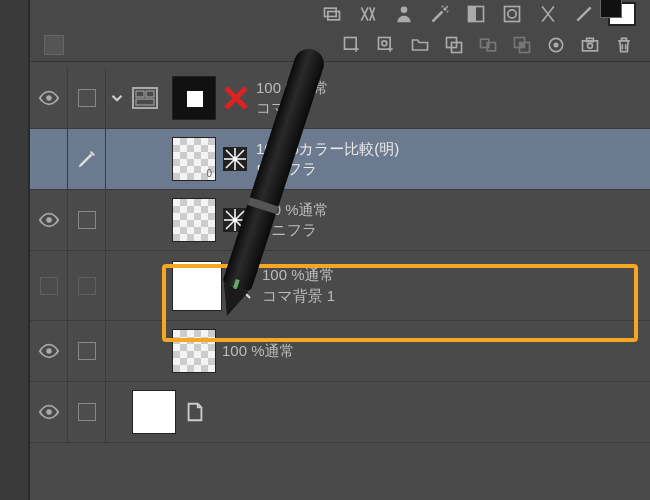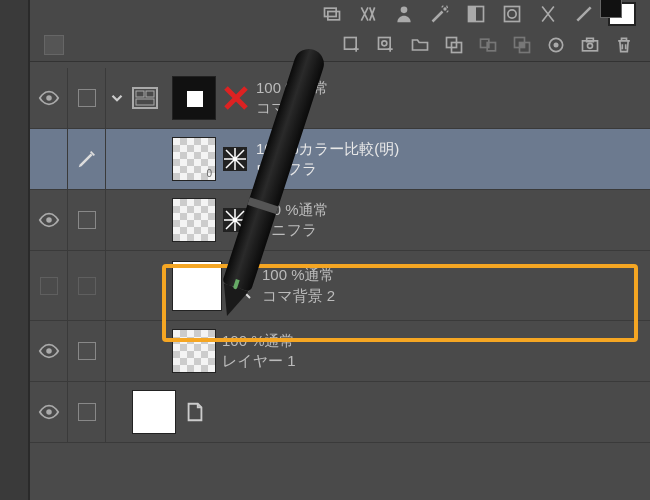--- a/index.html
+++ b/index.html
@@ -426,39 +426,38 @@
         <span class="layer-type">
           <svg viewBox="0 0 26 26" width="26" height="26">
               <circle cx="13" cy="12" r="10" fill="#ddd"></circle>
               <path d="M13 2a10 10 0 0 1 0 20" fill="#555"></path>
               <path d="M17 20l5 5" stroke="#ddd" stroke-width="2"></path>
               <path d="M6 16l4-2 4 2-4 2z" fill="#333"></path>
             </svg>
         </span>
         <div class="layer-text">
           <div class="mode-line">100 %通常</div>
-          <div class="name-line">コマ背景 2</div>
+          <div class="name-line">コマ背景 1</div>
         </div>
       </div>
 
       <div class="layer-row">
         <div class="cell eye">
           <svg viewBox="0 0 24 24">
               <path d="M2 12s4-7 10-7 10 7 10 7-4 7-10 7S2 12 2 12z" fill="none" stroke="#aaa" stroke-width="2"></path>
               <circle cx="12" cy="12" r="3" fill="#aaa"></circle>
             </svg>
         </div>
         <div class="cell">
             <div class="lockbox"></div>
           </div>
         <div class="spacer-wide"></div>
         <div class="thumb checker"></div>
         <div class="layer-text">
           <div class="mode-line">100 %通常</div>
-          <div class="name-line">レイヤー 1</div>
         </div>
       </div>
 
       <div class="layer-row">
         <div class="cell eye">
           <svg viewBox="0 0 24 24">
               <path d="M2 12s4-7 10-7 10 7 10 7-4 7-10 7S2 12 2 12z" fill="none" stroke="#aaa" stroke-width="2"></path>
               <circle cx="12" cy="12" r="3" fill="#aaa"></circle>
             </svg>
         </div>

